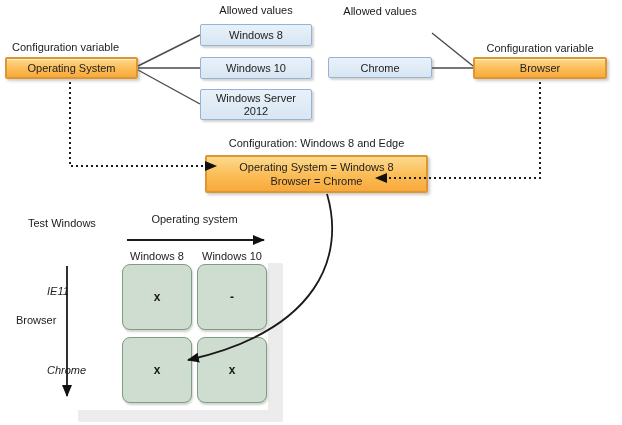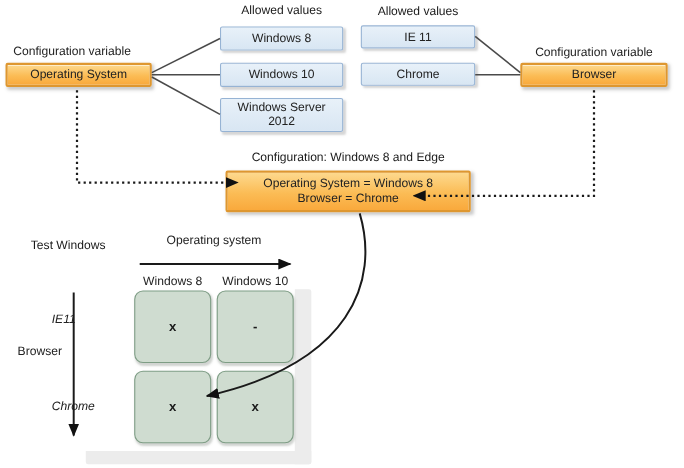--- a/index.html
+++ b/index.html
@@ -65,23 +65,20 @@
     <span>Windows 8</span>
   </div>
   <div class="abs blue-box" style="left:200px;top:57px;width:112px;height:22px;">
     <span>Windows 10</span>
   </div>
   <div class="abs blue-box" style="left:200px;top:89px;width:112px;height:31px;padding:10px 14px;line-height:13px;">
     <span>Windows Server 2012</span>
   </div>
 
   <div class="abs lbl bold center" style="left:328px;top:5px;width:104px;">Allowed values</div>
-  <div class="abs blue-box" style="left:328px;top:23px;width:104px;height:21px;">
-    <span>IE 11</span>
-  </div>
   <div class="abs blue-box" style="left:328px;top:57px;width:104px;height:21px;">
     <span>Chrome</span>
   </div>
 
   <div class="abs lbl center" style="left:473px;top:42px;width:134px;">Configuration variable</div>
   <div class="abs orange-box" style="left:473px;top:57px;width:134px;height:22px;">
     <span>Browser</span>
   </div>
 
   <div class="abs lbl bold center" style="left:193px;top:137px;width:247px;text-align:center;">Configuration: Windows 8 and Edge</div>

